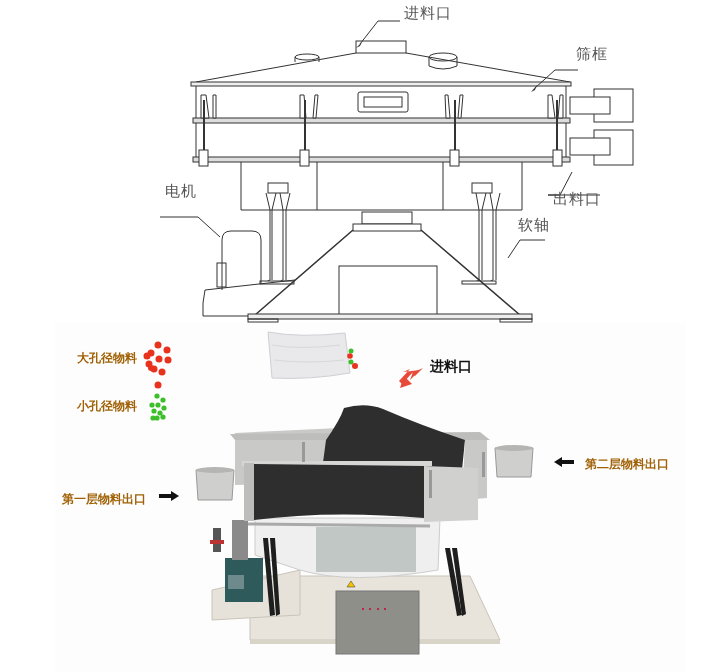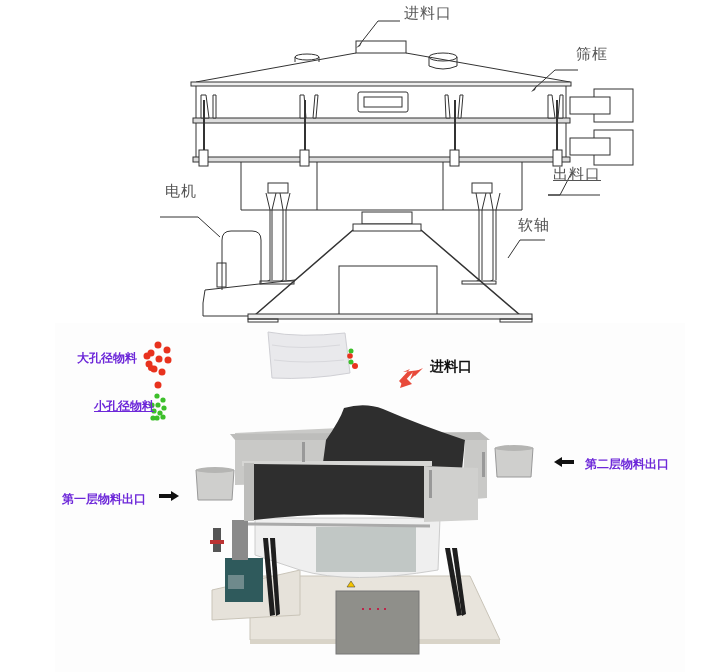--- a/index.html
+++ b/index.html
@@ -1,21 +1,21 @@
 <!DOCTYPE html>
 <html><head>
 <meta charset="utf-8">
 <style>
   html, body { margin:0; padding:0; background:#ffffff; }
   body { width:718px; height:672px; position:relative; overflow:hidden;
          font-family:"DejaVu Sans", "Liberation Sans", sans-serif; }
   .layer { position:absolute; left:0; top:0; }
   .lbl-thin { position:absolute; font-family:"DejaVu Serif","Liberation Serif",serif;
               font-size:15px; color:#555; letter-spacing:1px; font-weight:normal; white-space:nowrap; }
-  .lbl-bold { position:absolute; font-size:12px; font-weight:bold; color:#6d28d9; white-space:nowrap; }
+  .lbl-bold { position:absolute; font-size:12px; font-weight:bold; color:#a16207; white-space:nowrap; }
   .lbl-bold-lg { position:absolute; font-size:14px; font-weight:bold; color:#111; white-space:nowrap; }
   .photo-bg { position:absolute; left:55px; top:323px; width:630px; height:349px; background:#fdfdfd; }
 </style>
 </head>
 <body>
 
 <div>
 <svg class="layer" width="718" height="330" viewBox="0 0 718 330">
   <g fill="none" stroke="#333" stroke-width="1">
 
@@ -108,21 +108,21 @@
     <path d="M520 240 L545 240 M520 240 L508 258"></path>
   </g>
   <g fill="#333">
     <path d="M356 48 L362 42 L360 46 Z"></path>
     <path d="M531 92 L537 85 L535 90 Z"></path>
   </g>
 </svg>
 
 <span class="lbl-thin" style="left:404px;top:4px;">进料口</span>
 <span class="lbl-thin" style="left:576px;top:45px;">筛框</span>
-<span class="lbl-thin" style="left:553px;top:165px;text-decoration:underline;">出料口</span>
+<span class="lbl-thin" style="left:553px;top:190px;">出料口</span>
 <span class="lbl-thin" style="left:165px;top:182px;">电机</span>
 <span class="lbl-thin" style="left:518px;top:216px;">软轴</span>
 </div>
 
 <div class="photo-bg"></div>
 
 <svg class="layer" width="718" height="672" viewBox="0 0 718 672">
 
   <g fill="#e8321e">
     <circle cx="158" cy="345" r="3.5"></circle>
@@ -227,16 +227,16 @@
   <path d="M248 524 L430 526" stroke="#aaa" stroke-width="3"></path>
 
   <g fill="#999">
       <rect x="302" y="442" width="3" height="20"></rect>
       <rect x="429" y="470" width="3" height="28"></rect>
       <rect x="482" y="452" width="3" height="25"></rect>
     </g>
 </svg>
 
 <span class="lbl-bold" style="left:77px;top:350px;">大孔径物料</span>
-<span class="lbl-bold" style="left:94px;top:398px;text-decoration:underline;">小孔径物料</span>
+<span class="lbl-bold" style="left:77px;top:398px;">小孔径物料</span>
 <span class="lbl-bold-lg" style="left:430px;top:358px;">进料口</span>
 <span class="lbl-bold" style="left:585px;top:456px;">第二层物料出口</span>
 <span class="lbl-bold" style="left:62px;top:491px;">第一层物料出口</span>
 
 </body></html>

